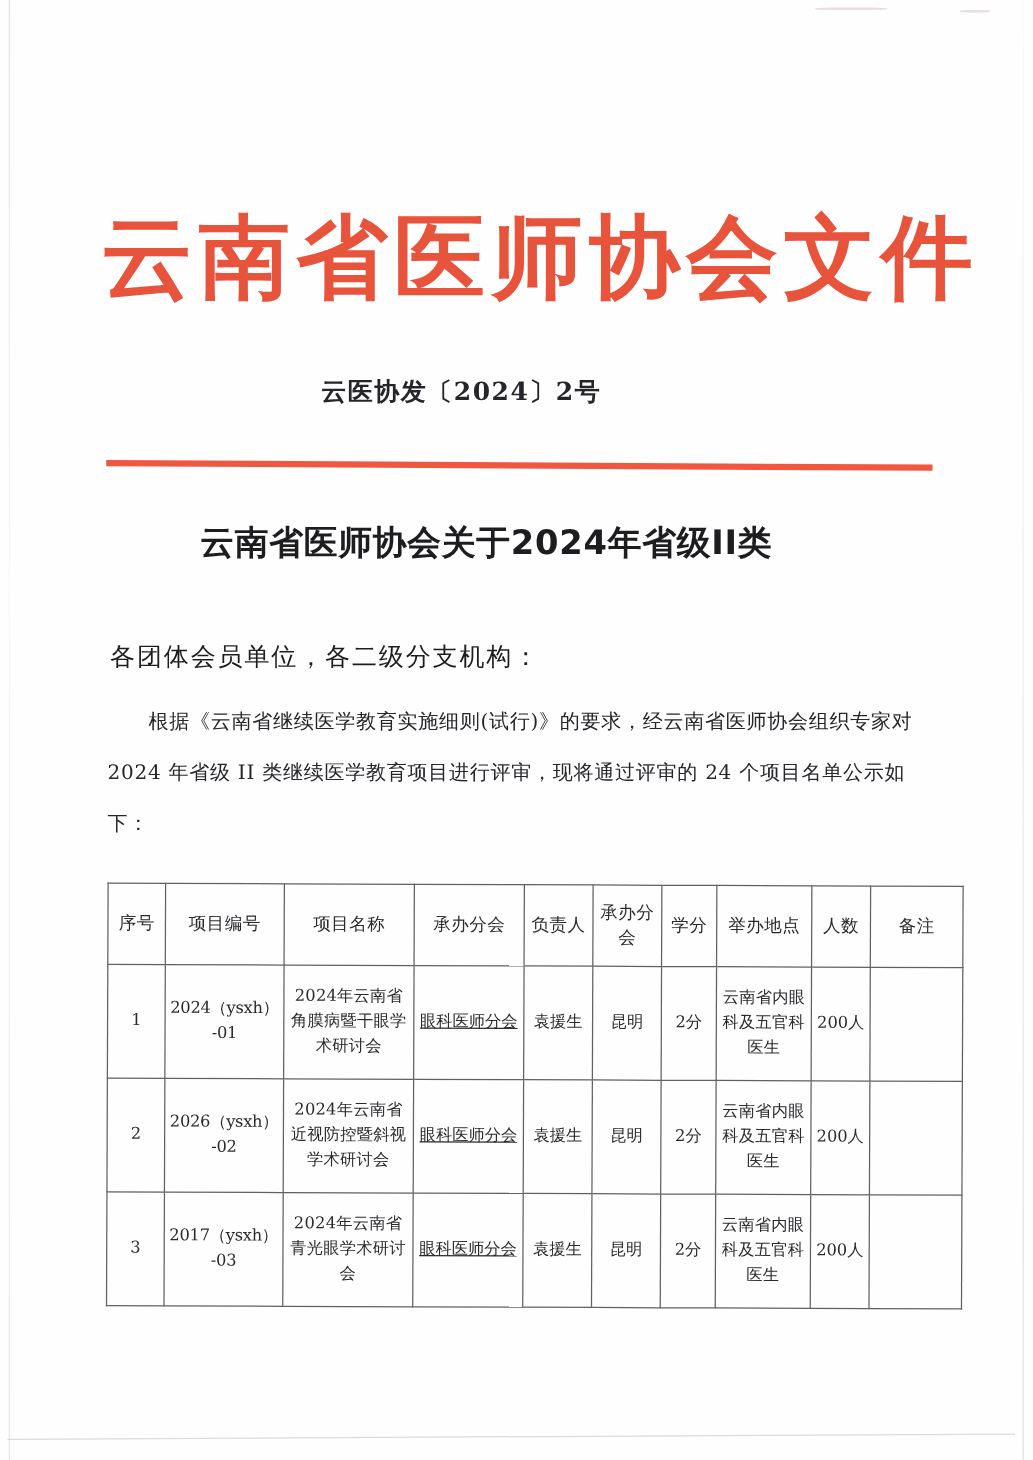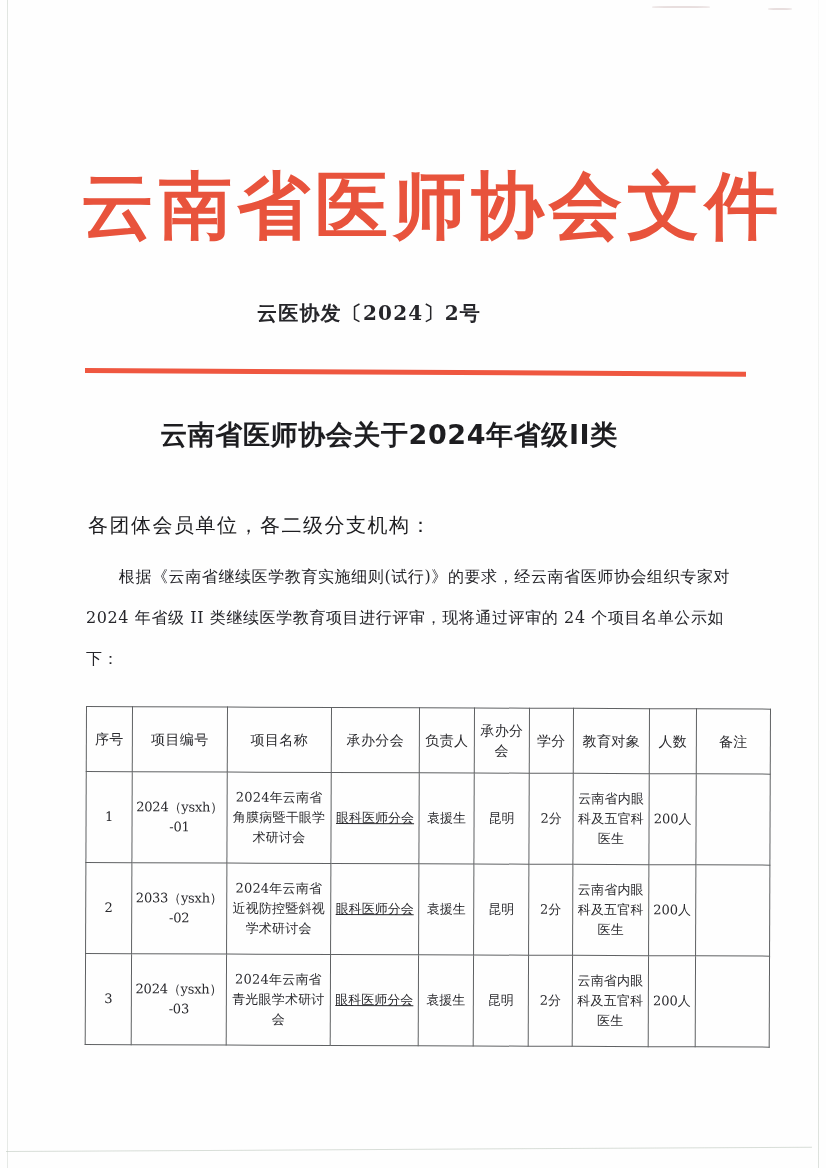--- a/index.html
+++ b/index.html
@@ -56,21 +56,21 @@
 
   
   .masthead {
     position: absolute;
     left: 0;
     top: 168px;
     width: 826px;
     text-align: center;
   }
   .masthead-title {
-    font-family: Liberation Serif, serif;
+    font-family: Liberation Sans, sans-serif;
     font-size: 73px;
     font-weight: bold;
     letter-spacing: 5px;
     line-height: 1.06;
     color: #e8533c;
     white-space: nowrap;
     padding-left: 38px;
   }
 
   .doc-number {
@@ -261,53 +261,53 @@
       </colgroup>
       <thead>
         <tr>
           <th>序号</th>
           <th>项目编号</th>
           <th>项目名称</th>
           <th>承办分会</th>
           <th>负责人</th>
           <th>承办分会</th>
           <th>学分</th>
-          <th>教育对象</th>
+          <th>举办地点</th>
           <th>人数</th>
           <th>备注</th>
         </tr>
       </thead>
       <tbody>
         <tr>
           <td class="cell-seq">1</td>
           <td class="cell-code">2024（ysxh）-01</td>
           <td class="cell-name">2024年云南省角膜病暨干眼学术研讨会</td>
           <td class="cell-branch">眼科医师分会</td>
           <td>袁援生</td>
           <td>昆明</td>
           <td>2分</td>
           <td class="cell-audience">云南省内眼科及五官科医生</td>
           <td class="cell-count">200人</td>
           <td></td>
         </tr>
         <tr>
           <td class="cell-seq">2</td>
-          <td class="cell-code">2033（ysxh）-02</td>
+          <td class="cell-code">2026（ysxh）-02</td>
           <td class="cell-name">2024年云南省近视防控暨斜视学术研讨会</td>
           <td class="cell-branch">眼科医师分会</td>
           <td>袁援生</td>
           <td>昆明</td>
           <td>2分</td>
           <td class="cell-audience">云南省内眼科及五官科医生</td>
           <td class="cell-count">200人</td>
           <td></td>
         </tr>
         <tr>
           <td class="cell-seq">3</td>
-          <td class="cell-code">2024（ysxh）-03</td>
+          <td class="cell-code">2017（ysxh）-03</td>
           <td class="cell-name">2024年云南省青光眼学术研讨会</td>
           <td class="cell-branch">眼科医师分会</td>
           <td>袁援生</td>
           <td>昆明</td>
           <td>2分</td>
           <td class="cell-audience">云南省内眼科及五官科医生</td>
           <td class="cell-count">200人</td>
           <td></td>
         </tr>
       </tbody>

